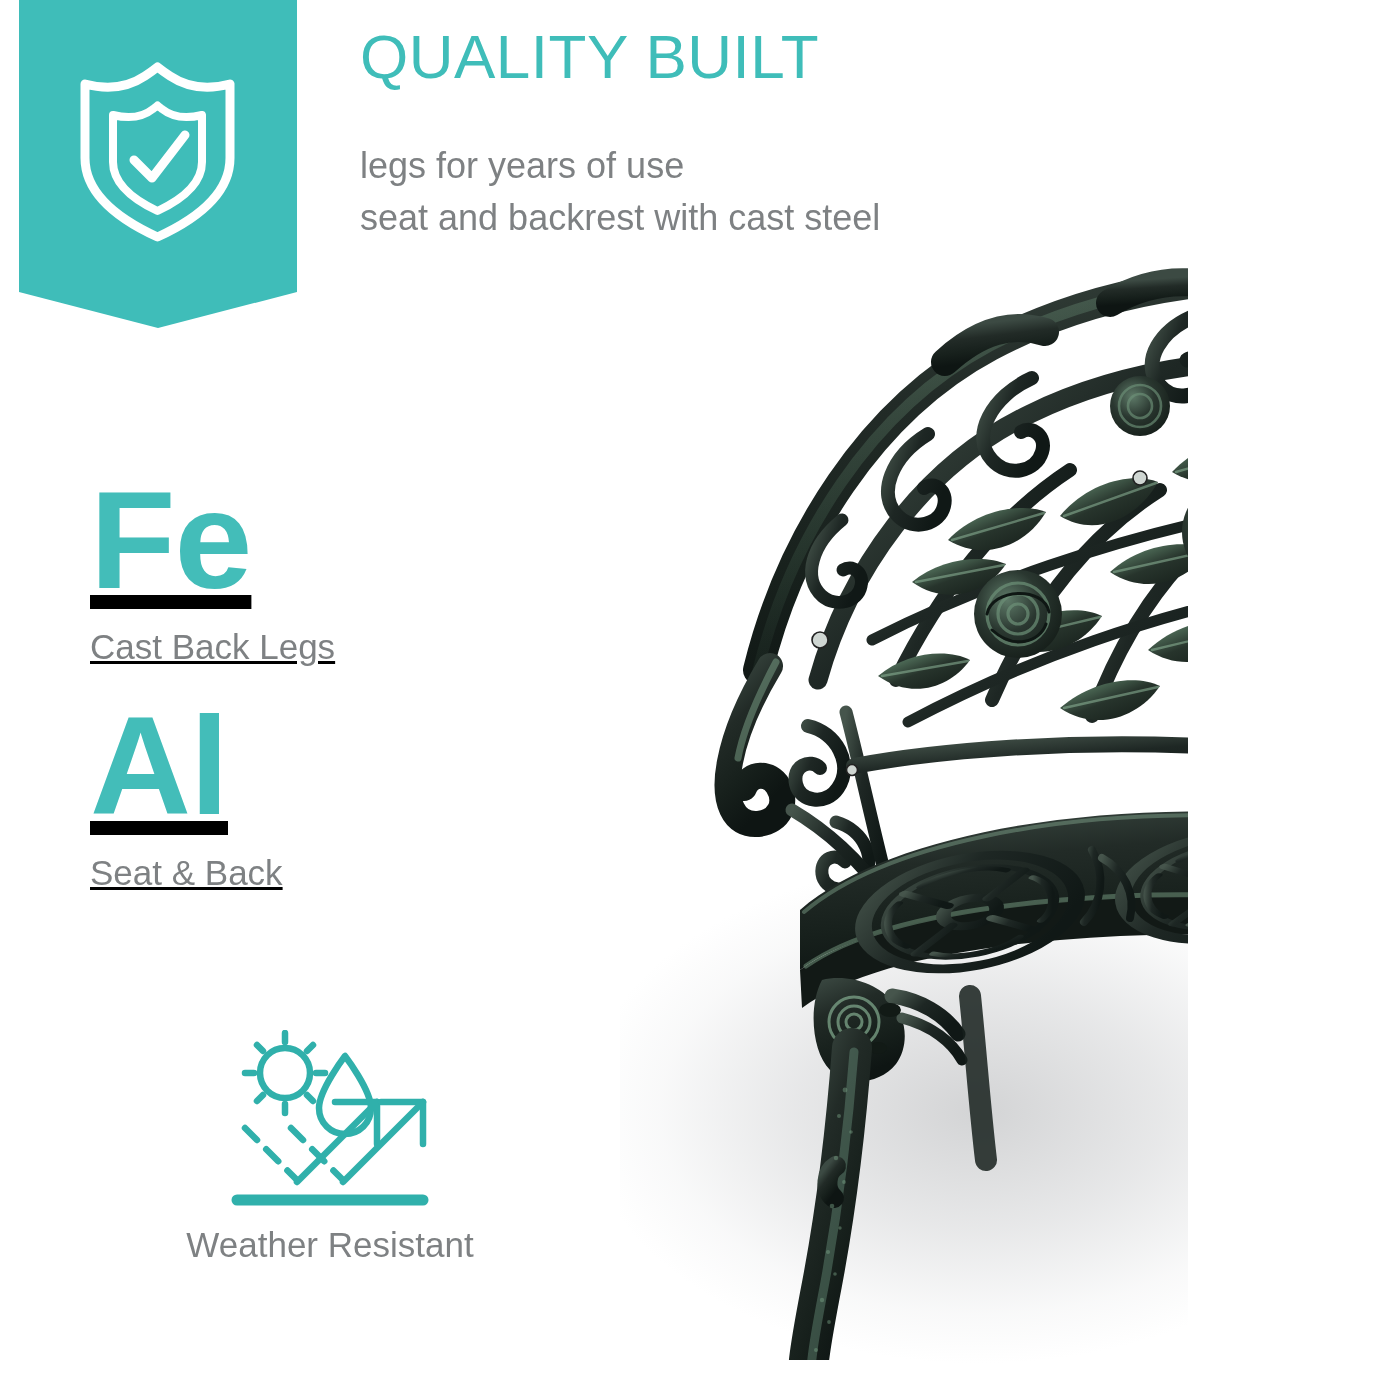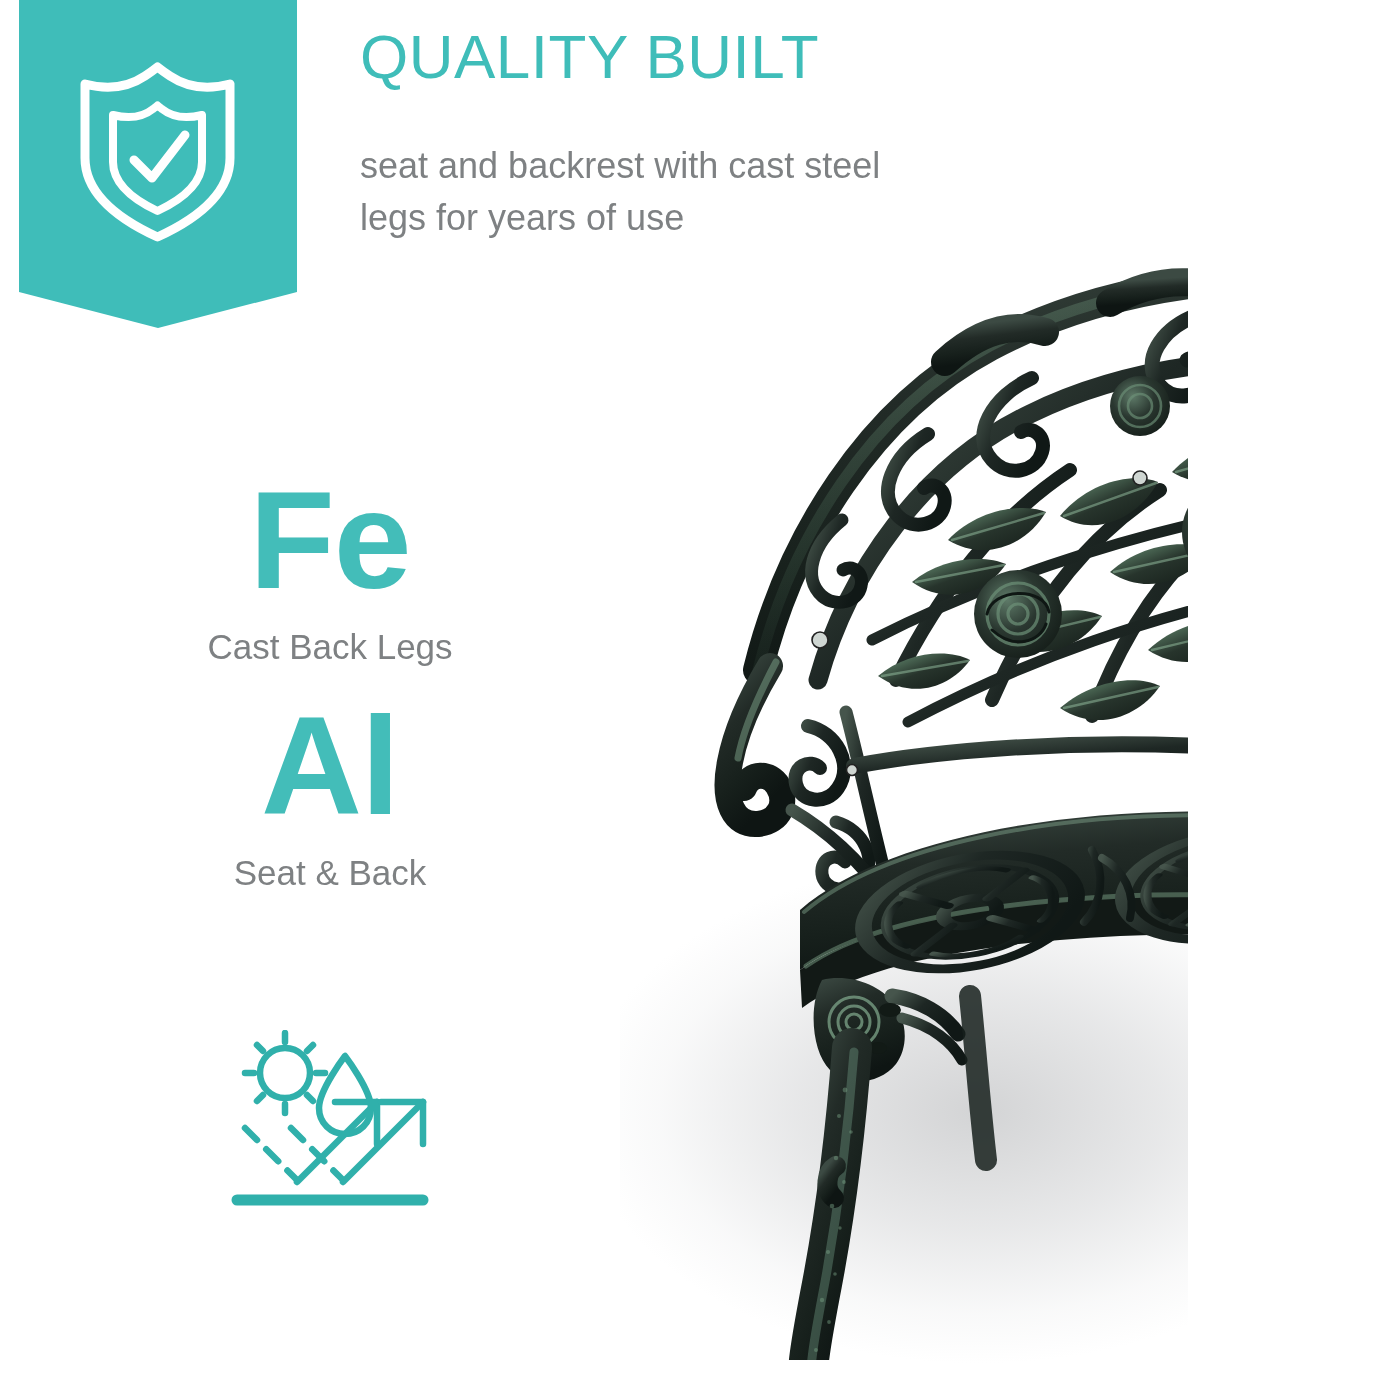--- a/index.html
+++ b/index.html
@@ -29,21 +29,21 @@
     position:absolute;left:360px;top:24px;width:660px;
     font-size:62px;font-weight:400;letter-spacing:.5px;
     color:#3fbdb9;line-height:1.05;white-space:nowrap;
   }
   .subcopy{
     position:absolute;left:360px;top:140px;width:680px;
     font-size:36px;font-weight:400;color:#7e8183;line-height:1.45;
   }
 
   
-  .sym-block{position:absolute;text-align:center;}
+  .sym-block{position:absolute;text-align:left;text-decoration:underline;}
   .sym{
     font-size:140px;font-weight:700;color:#43bdb9;
     line-height:1;letter-spacing:-1px;
   }
   .sym-label{
     font-size:35px;font-weight:400;color:#7e8183;line-height:1.3;
     margin-top:14px;
   }
   #fe-block{left:90px;top:470px;width:480px;}
   #al-block{left:90px;top:696px;width:480px;}
@@ -85,22 +85,22 @@
 
           <path d="M59 98 L77 116 L110 73" stroke-width="9"></path>
         </g>
       </svg>
     </div>
   </div>
 
   <div class="headline">QUALITY BUILT</div>
 
   <div class="subcopy">
+    <div>legs for years of use</div>
     <div>seat and backrest with cast steel</div>
-    <div>legs for years of use</div>
   </div>
 
   <div id="fe-block" class="sym-block">
     <div class="sym">Fe</div>
     <div class="sym-label">Cast Back Legs</div>
   </div>
 
   <div id="al-block" class="sym-block">
     <div class="sym">Al</div>
     <div class="sym-label">
@@ -133,20 +133,21 @@
 
           <path d="M82 152 L162 72"></path>
           <polyline points="120,72 162,72 162,114"></polyline>
           <path d="M128 152 L208 72"></path>
           <polyline points="166,72 208,72 208,114"></polyline>
 
           <line x1="22" y1="170" x2="208" y2="170" stroke-width="11"></line>
         </g>
       </svg>
     </span>
+    <div id="weather-label">Weather Resistant</div>
   </div>
 
   <div id="bench">
     <svg width="790" height="1150" viewBox="0 0 790 1150">
       <defs>
         <linearGradient id="metal" x1="0" y1="0" x2="0.35" y2="1">
           <stop offset="0%" stop-color="#3c4a43"></stop>
           <stop offset="35%" stop-color="#222b27"></stop>
           <stop offset="70%" stop-color="#17201c"></stop>
           <stop offset="100%" stop-color="#0e1513"></stop>

